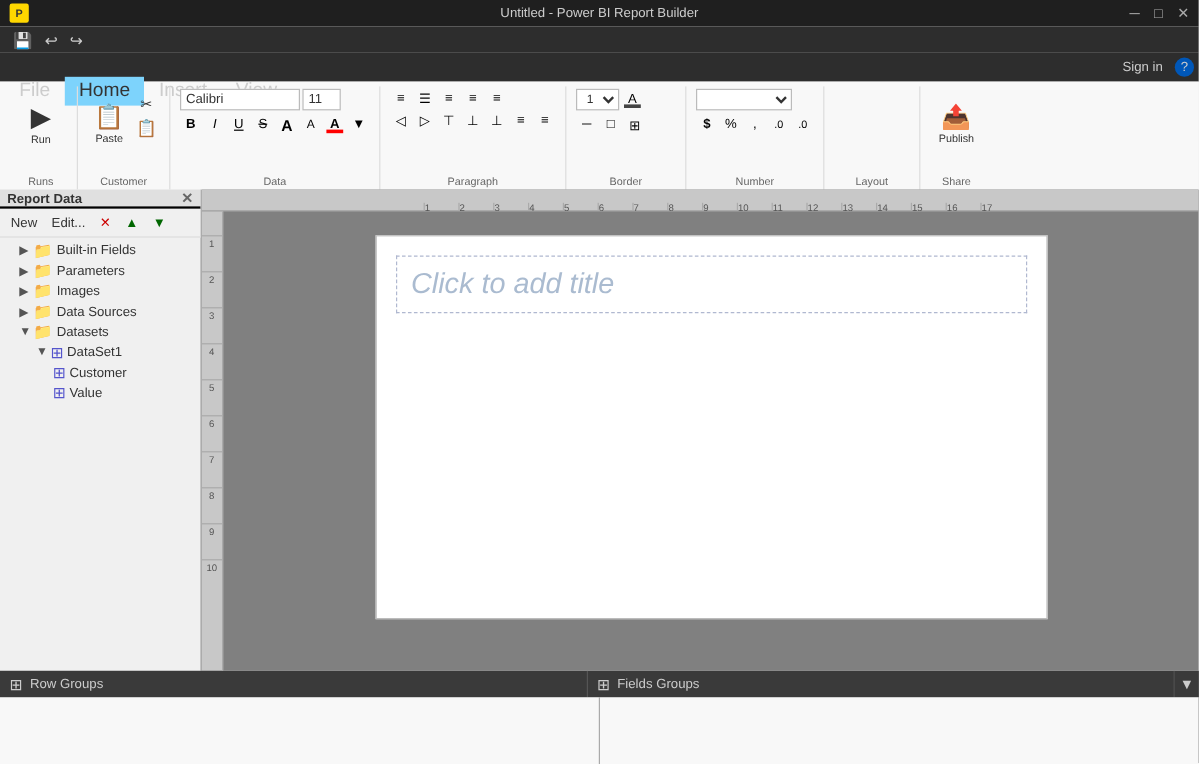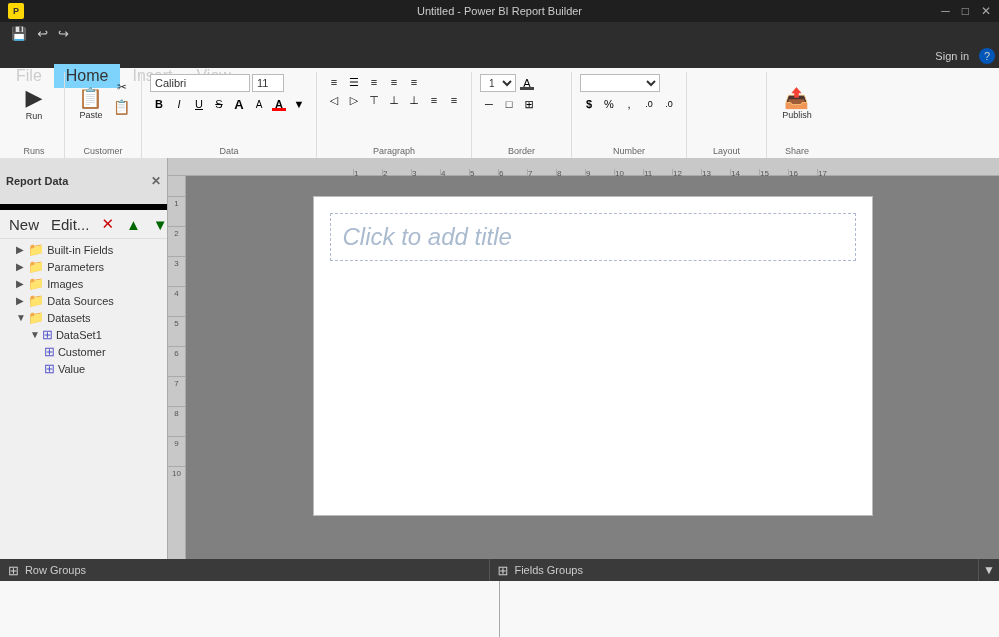--- a/index.html
+++ b/index.html
@@ -152,40 +152,40 @@
     
     .left-panel {
       width: 168px;
       background: #f0f0f0;
       border-right: 1px solid #aaa;
       display: flex;
       flex-direction: column;
     }
     .panel-header {
       display: flex;
-      align-items: center;
+      align-items: flex-end;
       justify-content: space-between;
-      padding: 16px 6px;
+      padding: 0 6px;
       background: #e0e0e0;
-      border-bottom: 6px solid #000000;
+      border-bottom: 2px solid #000000;
       font-weight: bold;
       font-size: 11px;
     }
     .panel-header-title { font-size: 11px; font-weight: bold; color: #333; }
     .panel-header-close { cursor: pointer; font-size: 12px; color: #666; }
     .panel-toolbar {
       display: flex;
       align-items: center;
       padding: 3px 4px;
       gap: 2px;
       border-bottom: 1px solid #ddd;
       background: #f0f0f0;
     }
     .panel-toolbar-btn {
-      font-size: 15px;
+      font-size: 11px;
       cursor: pointer;
       color: #333;
       padding: 1px 4px;
       border: 1px solid transparent;
       border-radius: 2px;
       text-align: right;
     }
     .panel-toolbar-btn.red { color: #cc0000; }
     .panel-toolbar-btn.green { color: #006600; }
     .panel-tree {

